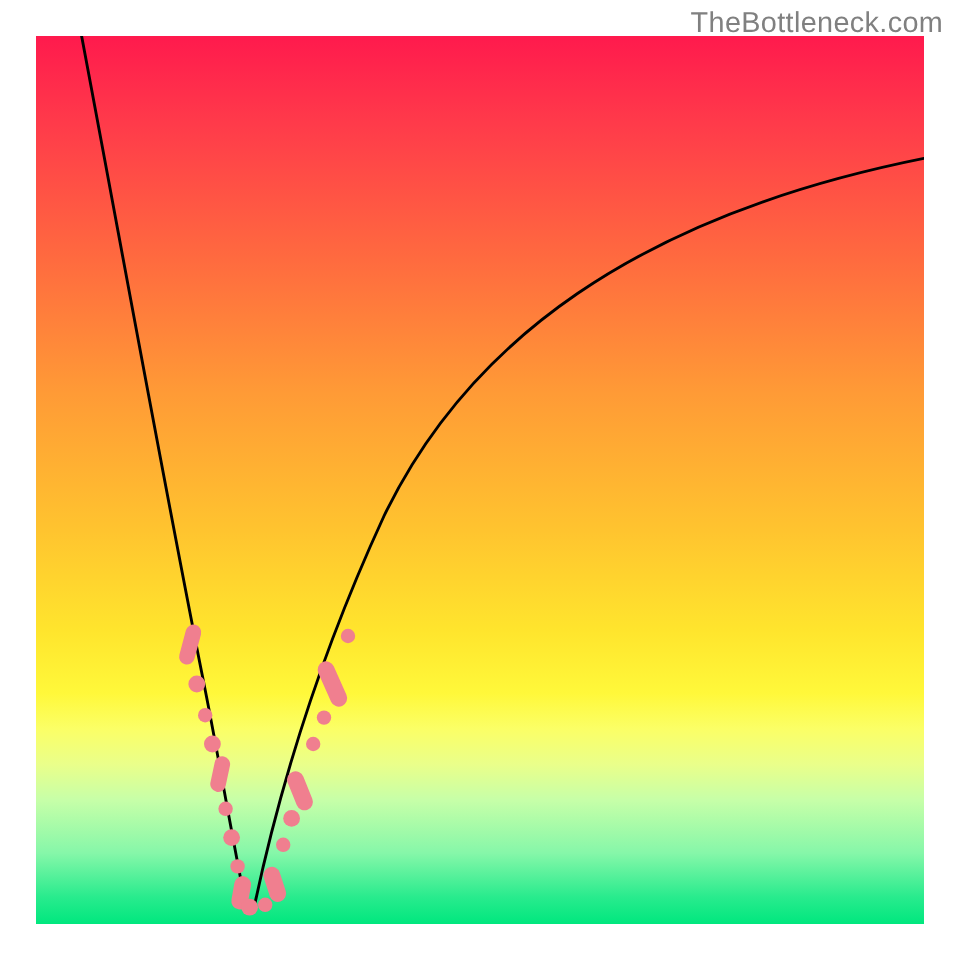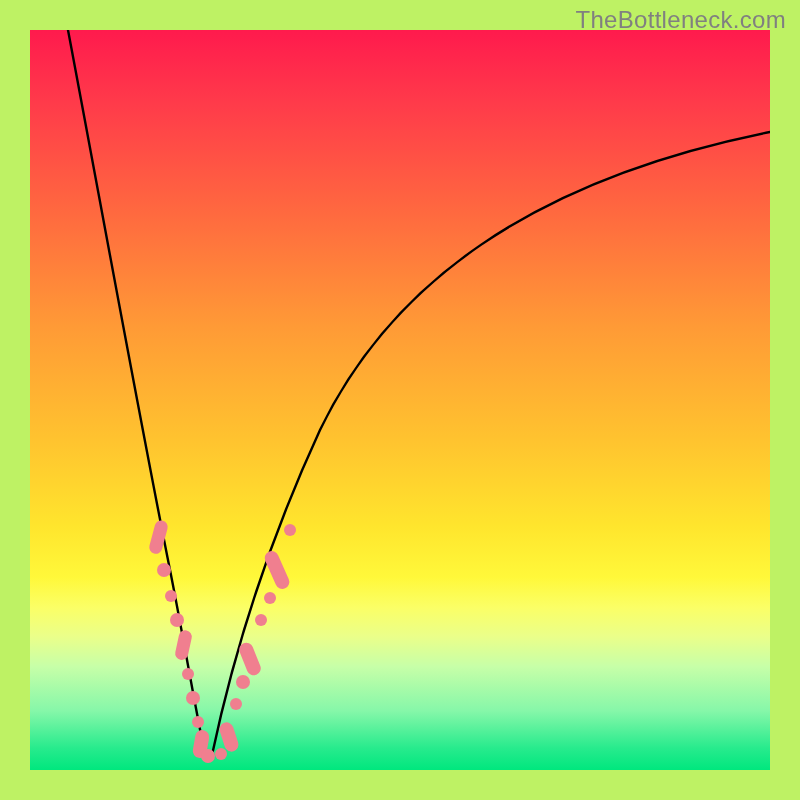--- a/index.html
+++ b/index.html
@@ -8,21 +8,21 @@
     width: 800px;
     height: 800px;
     overflow: hidden;
     background: #000;
     font-family: Arial, Helvetica, sans-serif;
   }
   .frame {
     position: relative;
     width: 800px;
     height: 800px;
-    background: #bef264;
+    background: #ffffff;
   }
   .watermark {
     position: absolute;
     top: 6px;
     right: 14px;
     color: #808080;
     font-size: 24px;
     font-weight: 400;
     letter-spacing: 0.3px;
   }

